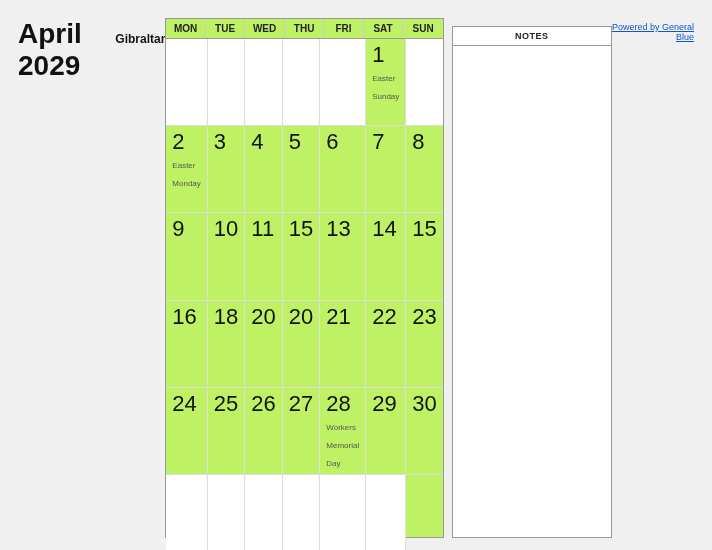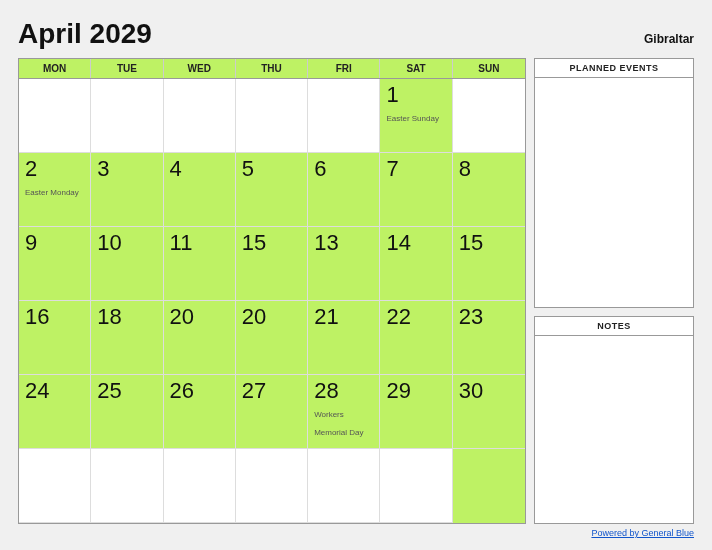--- a/index.html
+++ b/index.html
@@ -12,21 +12,21 @@
       width: 712px;
       height: 550px;
       overflow: hidden;
     }
     .page {
       background: #f0f0f0;
       width: 712px;
       height: 550px;
       padding: 18px 18px 12px 18px;
       display: flex;
-      flex-direction: column;
+      flex-direction: row;
     }
     .header {
       display: flex;
       justify-content: space-between;
       align-items: baseline;
       margin-bottom: 8px;
     }
     .month-title {
       font-size: 28px;
       font-weight: bold;
@@ -253,24 +253,20 @@
           </div>
           <div class="cal-cell empty"></div>
           <div class="cal-cell empty"></div>
           <div class="cal-cell empty"></div>
           <div class="cal-cell empty"></div>
           <div class="cal-cell empty"></div>
           <div class="cal-cell empty"></div>
         </div>
     </div>
     <div class="sidebar">
-      <div class="sidebar-box planned-events-box">
-        <div class="sidebar-box-title">PLANNED EVENTS</div>
-        <div class="sidebar-box-content"></div>
-      </div>
       <div class="sidebar-box notes-box">
         <div class="sidebar-box-title">NOTES</div>
         <div class="sidebar-box-content"></div>
       </div>
     </div>
   </div>
   <div class="footer">
     <a href="#">Powered by General Blue</a>
   </div>
 </div>

